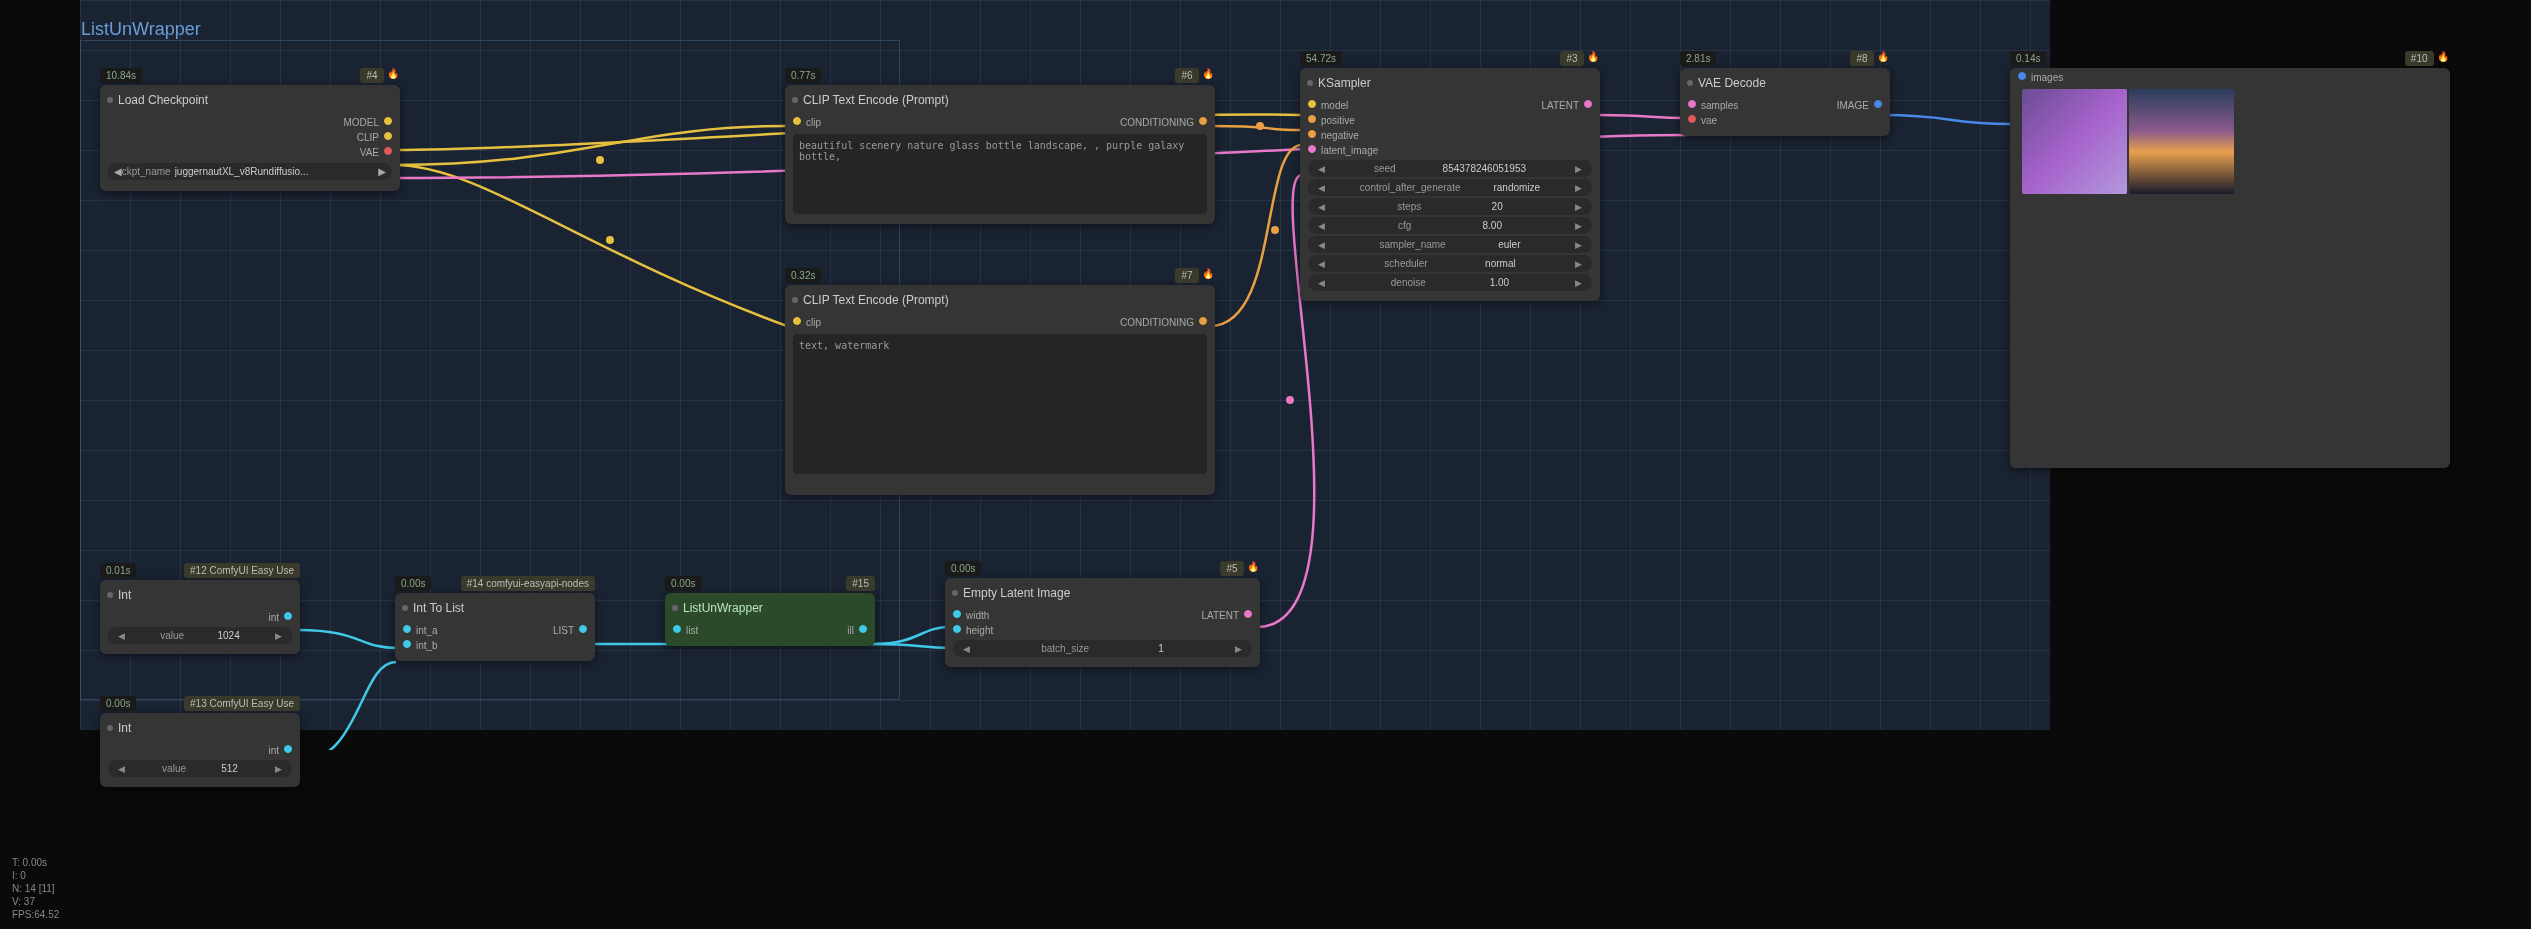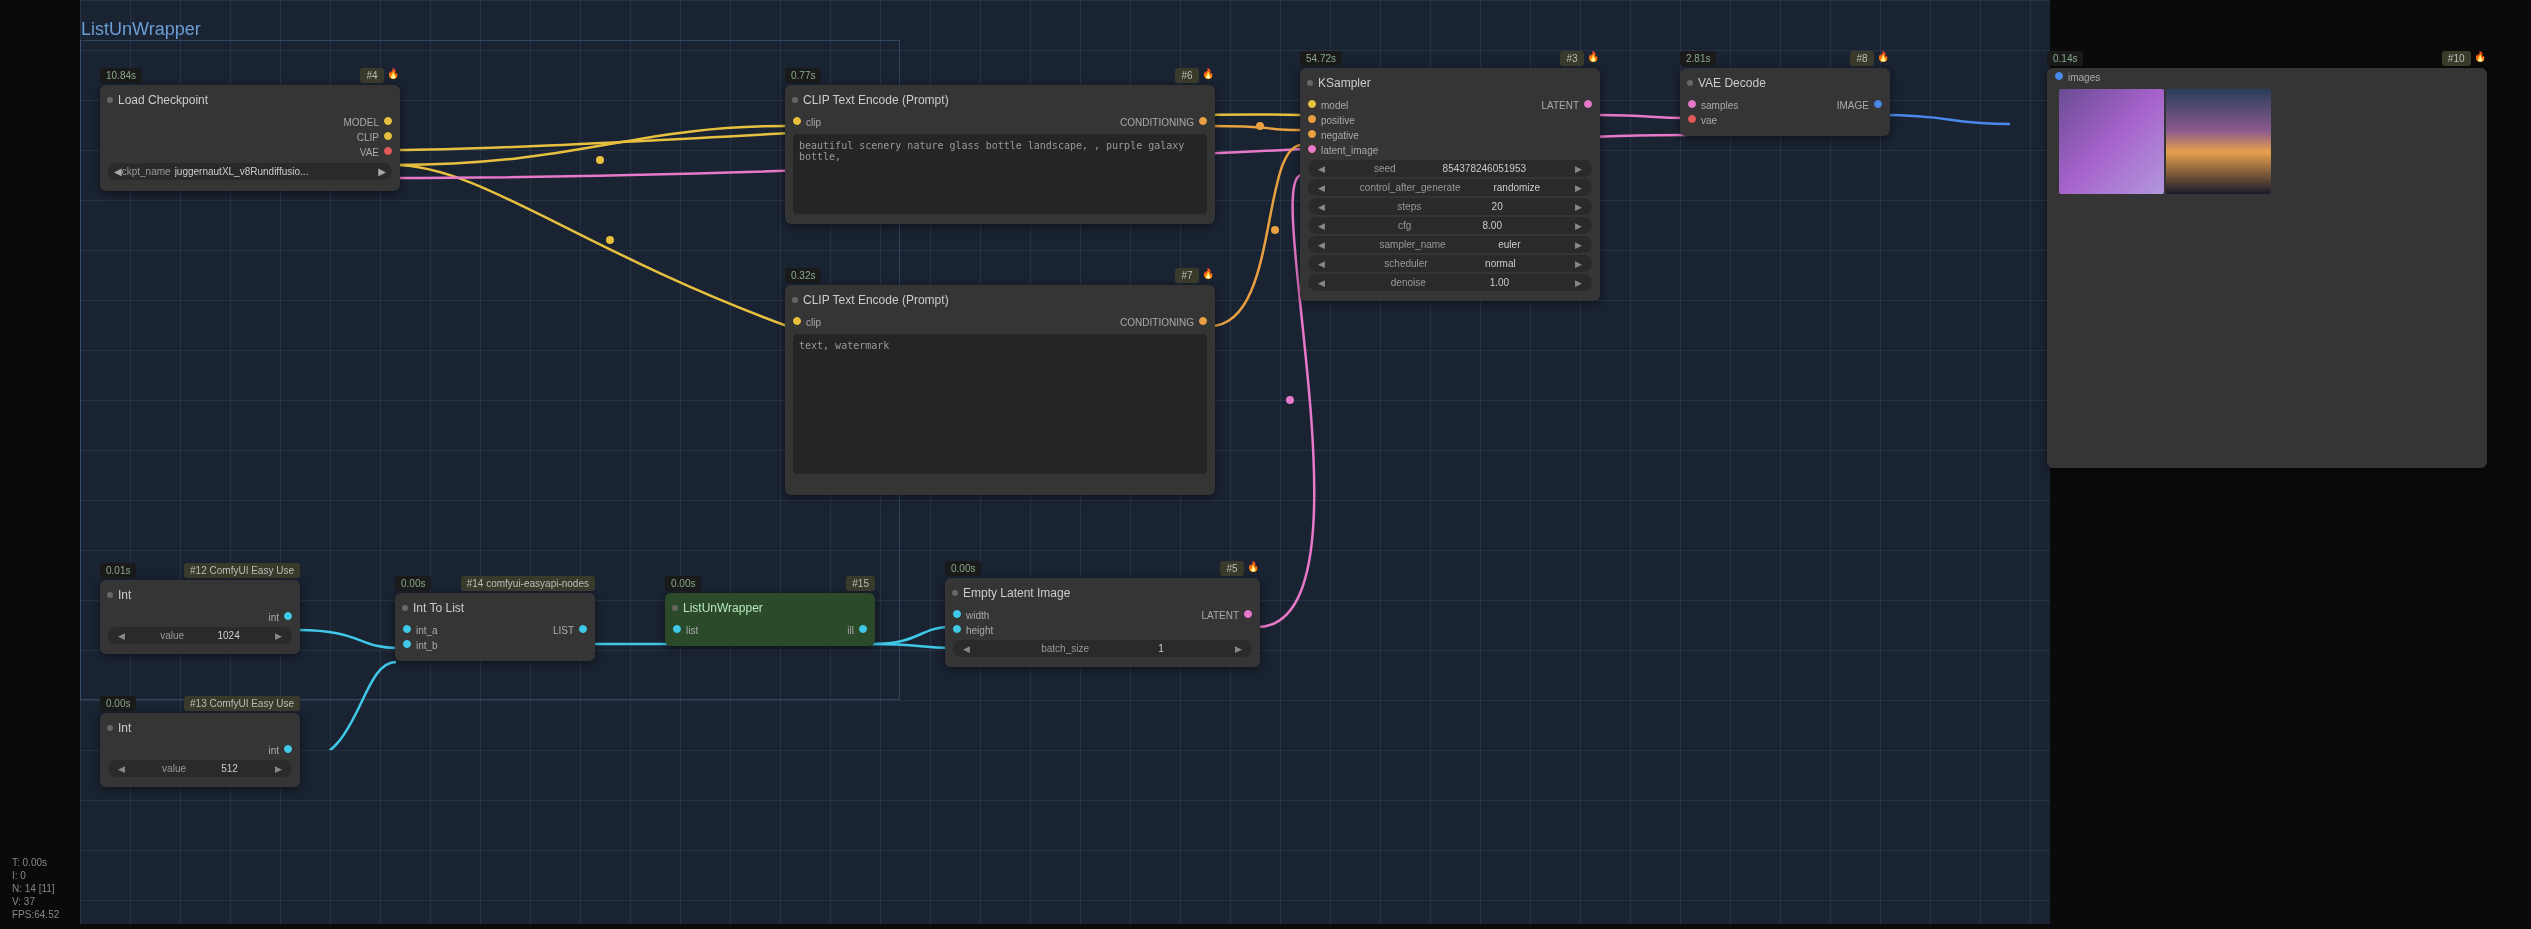--- a/index.html
+++ b/index.html
@@ -11,21 +11,21 @@
   width: 2531px;
   height: 929px;
   overflow: hidden;
   position: relative;
 }
 .canvas {
   position: absolute;
   top: 0;
   left: 80px;
   width: 1970px;
-  height: 924px;
+  height: 730px;
   background: #1a2332;
   background-image: linear-gradient(rgba(90,110,140,0.2) 1px, transparent 1px),
                     linear-gradient(90deg, rgba(90,110,140,0.2) 1px, transparent 1px);
   background-size: 50px 50px;
 }
 .group-box {
   position: absolute;
   border: 1px solid rgba(100,150,200,0.3);
 }
 .group-title {
@@ -406,21 +406,21 @@
       </div>
       <div class="io-row">
           <span class="io-in">
             <span class="dot red"></span>
             <span>vae</span>
           </span>
         </div>
     </div>
   </div>
 
-  <div class="node" style="left:1930px; top:68px; width:440px; height:400px;margin-left:37px;">
+  <div class="node" style="left:1930px; top:68px; width:440px; height:400px;">
     <div class="node-topbar">
       <span class="badge">0.14s</span>
       <span class="badge-right">
         <span class="badge-id">#10</span>
         <span class="badge-fire">🔥</span>
       </span>
     </div>
     <div class="node-body">
       <div class="io-row">
           <span class="io-in">

